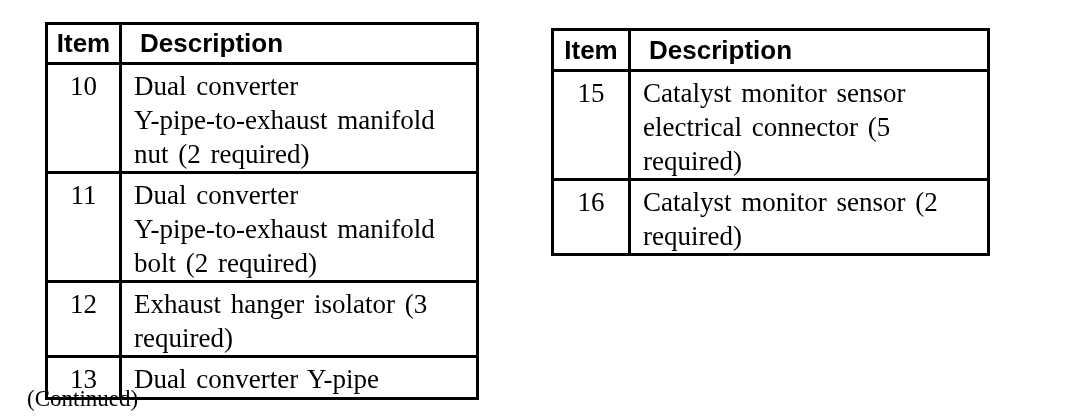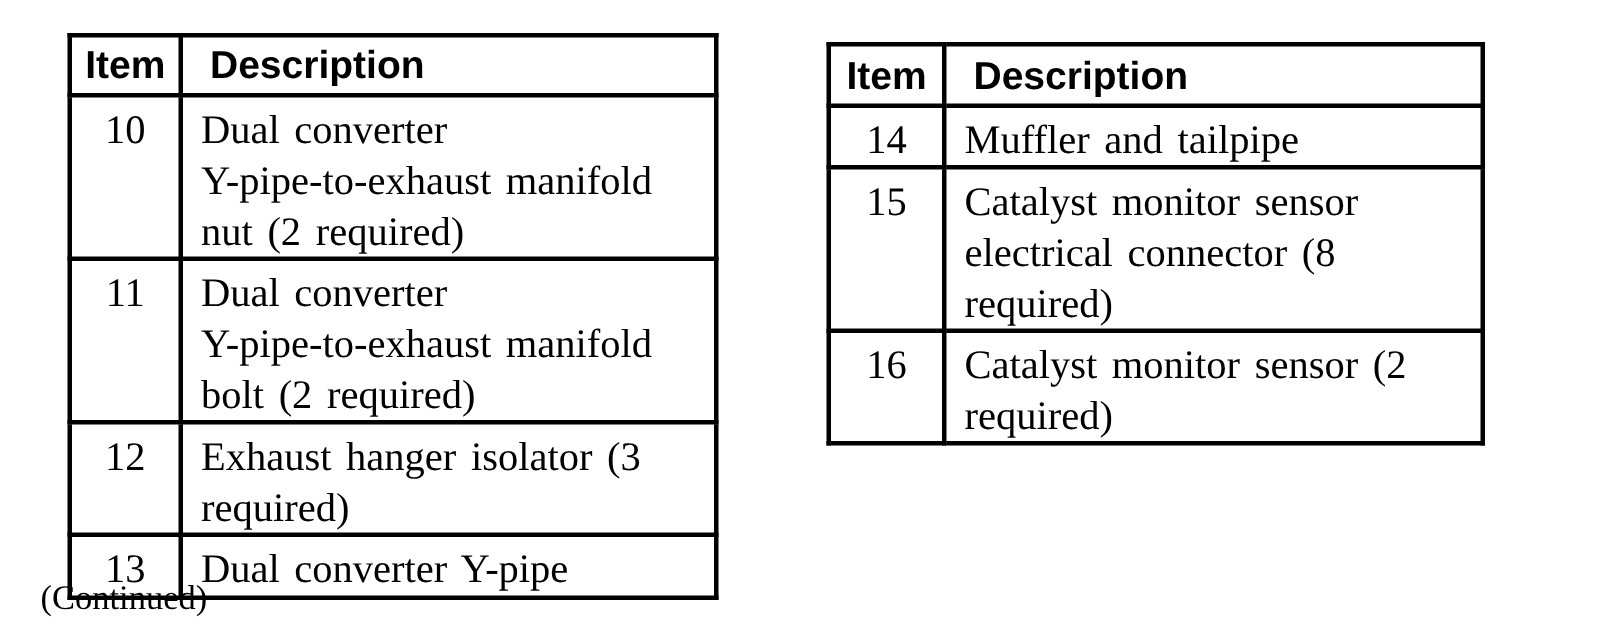--- a/index.html
+++ b/index.html
@@ -116,28 +116,24 @@
 <table id="right-table" class="parts-table">
   <colgroup>
     <col class="item-col">
     <col class="desc-col">
   </colgroup>
   <tbody>
       <tr style="height:41px;">
     <th class="item-head">Item</th>
     <th class="desc-head">Description</th>
   </tr>
-  <tr style="height:41px;">
-    <td class="item-cell">14</td>
-    <td class="desc-cell">Muffler and tailpipe</td>
-  </tr>
   <tr style="height:103px;">
     <td class="item-cell">15</td>
     <td class="desc-cell">Catalyst monitor sensor
-electrical connector (8
+electrical connector (5
 required)</td>
   </tr>
   <tr style="height:74px;">
     <td class="item-cell">16</td>
     <td class="desc-cell">Catalyst monitor sensor (2
 required)</td>
   </tr>
 </tbody>
   </table>
 

